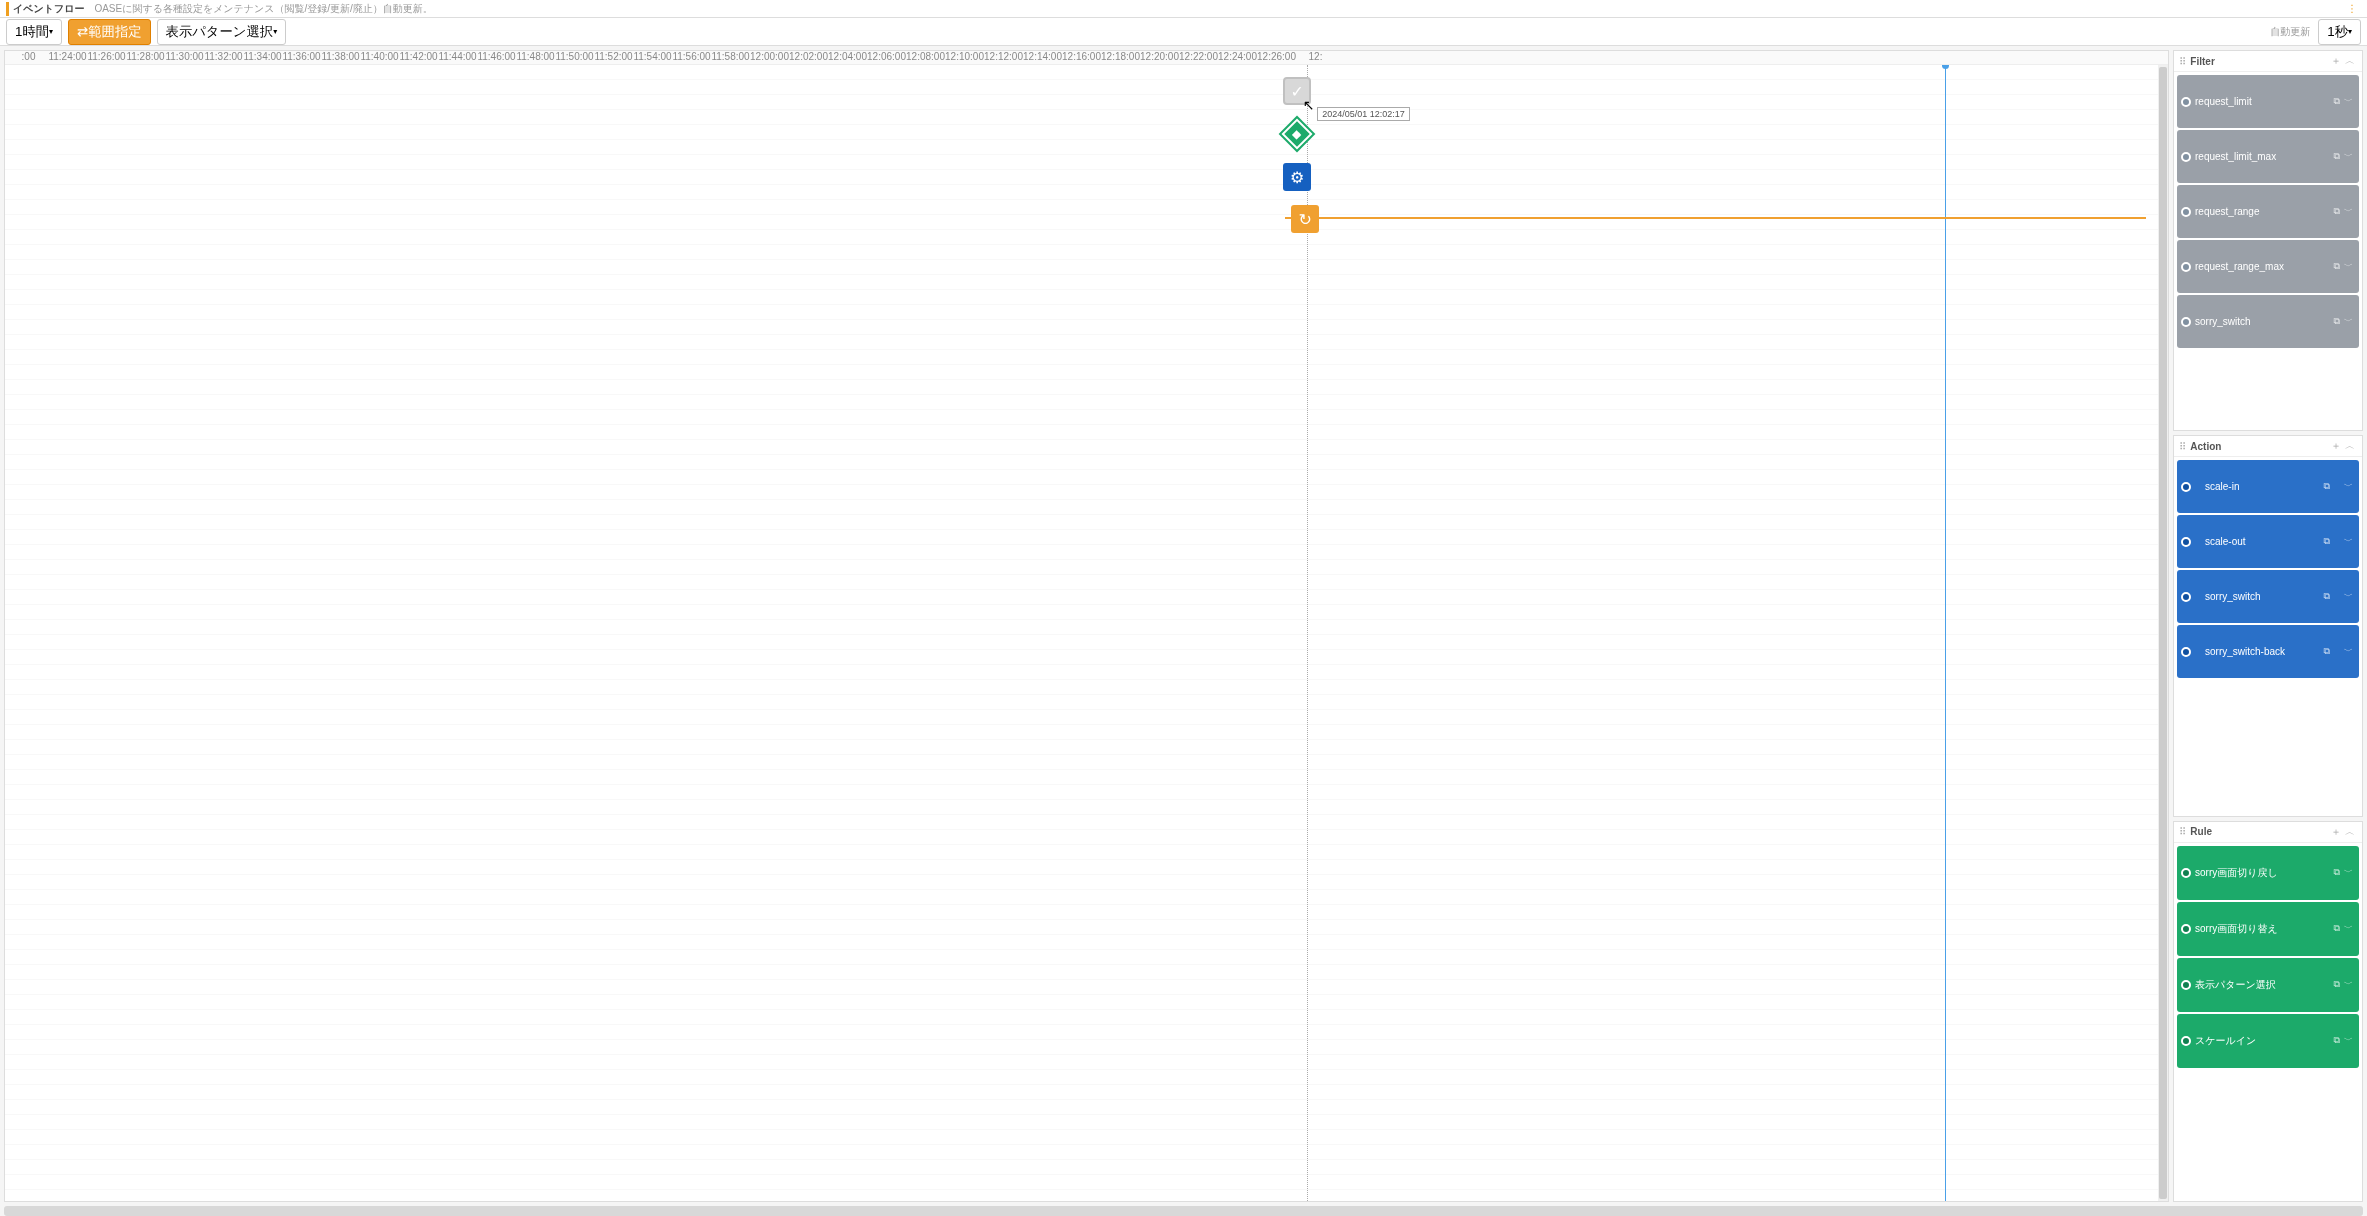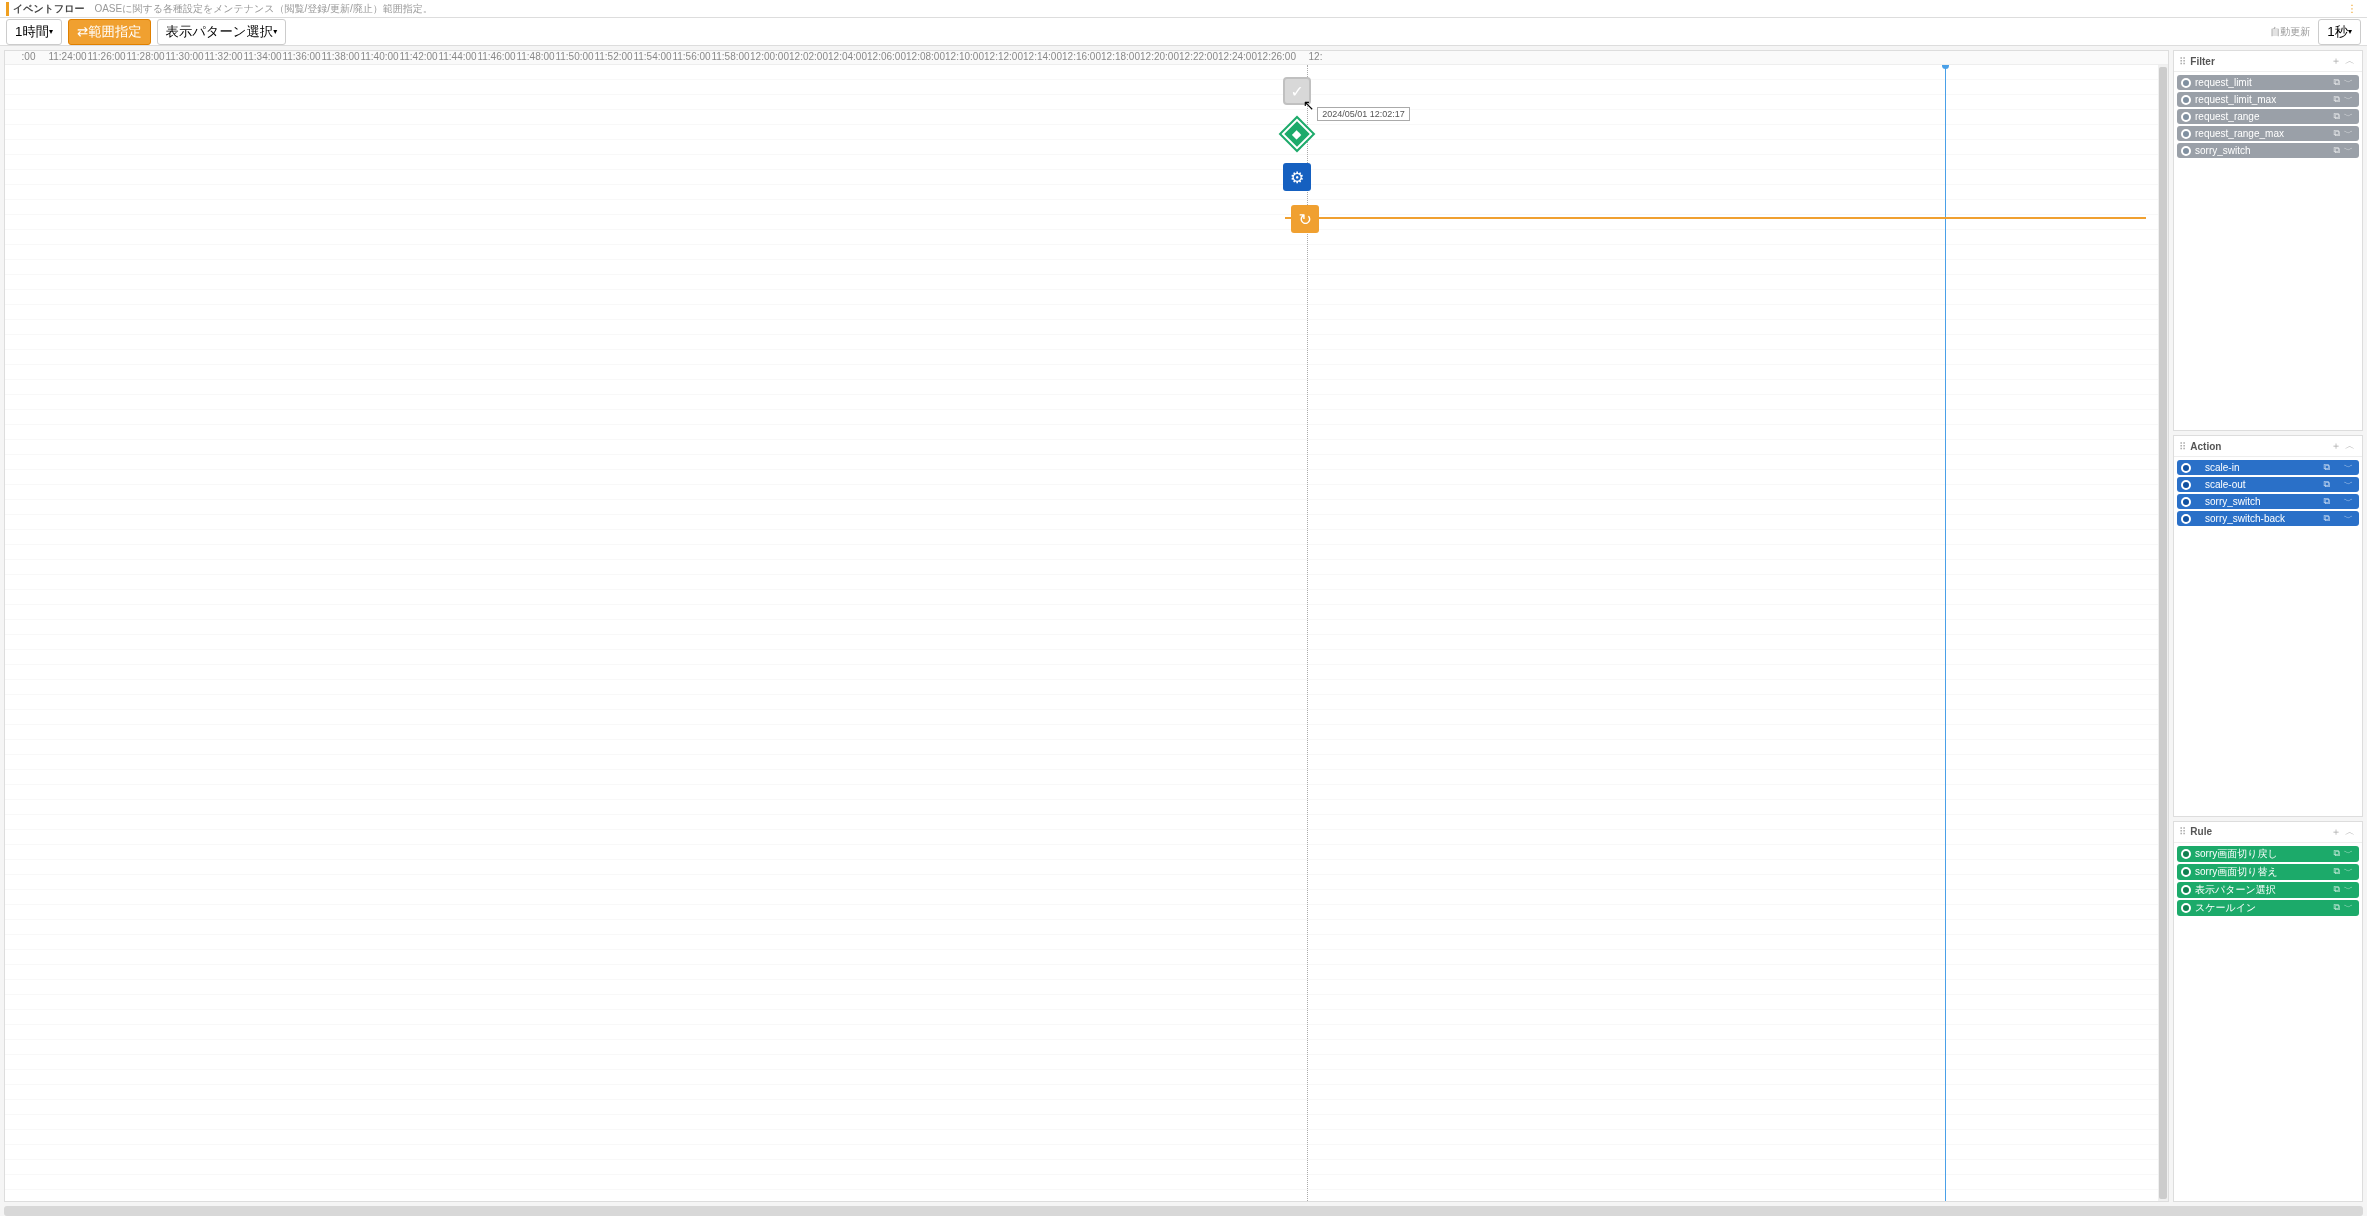--- a/index.html
+++ b/index.html
@@ -43,40 +43,40 @@
 .scrollbar-v { position: absolute; top: 0; right: 0; width: 10px; bottom: 0; background: #f0f0f0; }
 .scrollbar-v .thumb { position: absolute; top: 2px; bottom: 2px; left: 1px; right: 1px; background: #ccc; border-radius: 2px; }
 
 .side { width: 194px; display: flex; flex-direction: column; gap: 4px; padding: 4px 4px 4px 0; }
 .panel { background: #fff; border: 1px solid #ddd; flex: 1; display: flex; flex-direction: column; }
 .panel-head { display: flex; align-items: center; padding: 3px 5px; border-bottom: 1px solid #eee; color: #555; }
 .panel-head .grip { color: #aaa; margin-right: 4px; }
 .panel-head .ph-title { font-weight: bold; flex: 1; }
 .panel-head .ph-ctrl { color: #aaa; padding: 0 2px; cursor: pointer; }
 .panel-body { padding: 3px; overflow: auto; }
-.item { display: flex; align-items: center; padding: 1px 4px; border-radius: 3px; margin-bottom: 2px; color: #fff; font-size: 10px; }
+.item { display: flex; align-items: center; padding: 20px 4px; border-radius: 3px; margin-bottom: 2px; color: #fff; font-size: 10px; }
 .item.grey { background: #9aa0a8; }
 .item.blue { background: #2a70c8; gap: 10px; }
 .item.green { background: #1caa6a; }
 .item .dot { width: 10px; height: 10px; border-radius: 50%; border: 2px solid #fff; margin-right: 4px; flex-shrink: 0; }
 .item.grey .dot { background: #8090a0; }
 .item.blue .dot { background: #1050a0; }
 .item.green .dot { background: #108050; }
 .item .label { flex: 1; white-space: nowrap; overflow: hidden; text-overflow: ellipsis; }
 .item .ictrl { opacity: 0.8; padding: 0 2px; cursor: pointer; font-size: 9px; }
 
 .bottom-scroll { height: 10px; background: #d8d8d8; margin: 0 4px 2px 4px; border-radius: 3px; }
 </style>
 </head>
 <body>
 
 <div class="topbar">
   <div class="accent"></div>
   <span class="title">イベントフロー</span>
-  <span class="desc">OASEに関する各種設定をメンテナンス（閲覧/登録/更新/廃止）範囲指定。</span>
+  <span class="desc">OASEに関する各種設定をメンテナンス（閲覧/登録/更新/廃止）自動更新。</span>
   <span class="spacer"></span>
   <span class="menu-icon">⋮</span>
 </div>
 
 <div class="toolbar">
   <button class="btn">
     <span>1時間</span>
     <span class="caret">▾</span>
   </button>
   <button class="btn orange">

